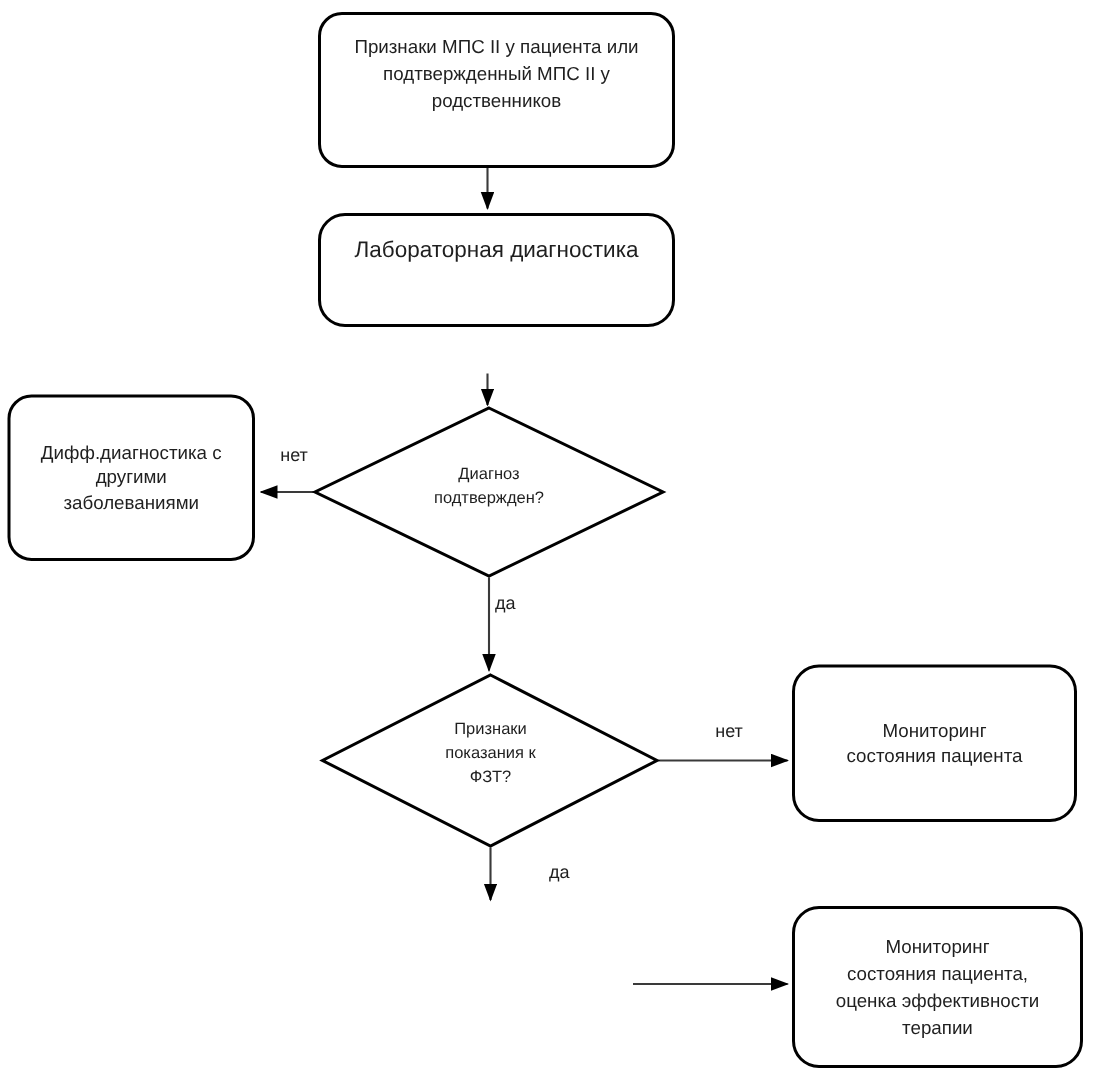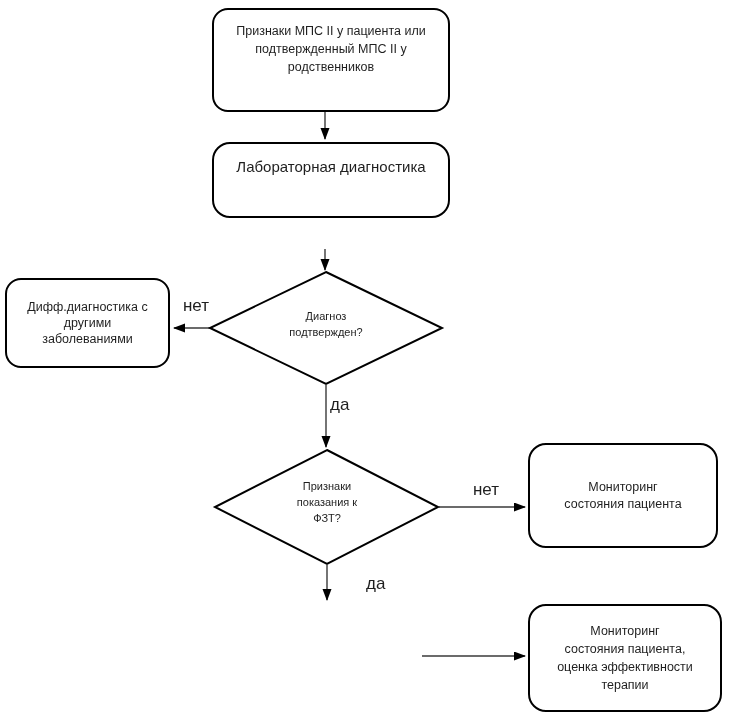--- a/index.html
+++ b/index.html
@@ -23,40 +23,40 @@
     border: 2px solid #000000;
     display: flex;
     justify-content: center;
   }
   .node .lbl { white-space: pre-line; text-align: center; }
 
   #n-signs       { left: 212px; top: 8px;   width: 238px; height: 104px; border-radius: 16px;
                    font-size: 12.5px; line-height: 1.45; align-items: flex-start; padding-top: 12px; justify-content: center; }
   #n-lab         { left: 212px; top: 142px; width: 238px; height: 76px; border-radius: 18px;
                    font-size: 15px;   align-items: flex-start; padding-top: 14px; }
-  #n-diff        { left: 5px;   top: 278px; width: 165px; height: 90px; border-radius: 16px;
+  #n-diff        { left: 5px;   top: 263px; width: 165px; height: 111px; border-radius: 16px;
                    font-size: 12.5px; line-height: 1.3;  align-items: center; }
   #n-monitoring  { left: 528px; top: 443px; width: 190px; height: 105px; border-radius: 18px;
                    font-size: 12.5px; line-height: 1.35; align-items: center; }
   #n-fzt         { left: 225px; top: 603px; width: 196px; height: 107px; border-radius: 20px;
                    font-size: 15px;   align-items: center; }
   #n-monitoring2 { left: 528px; top: 604px; width: 194px; height: 108px; border-radius: 18px;
                    font-size: 12.5px; line-height: 1.45; align-items: center; }
 
   .diamond-label {
     position: absolute;
     text-align: center;
     white-space: pre-line;
     font-size: 11px;
     line-height: 1.45;
   }
   #dl-1 { left: 246px; top: 309px; width: 160px; }
   #dl-2 { left: 247px; top: 479px; width: 160px; }
 
-  .edge-label { position: absolute; font-size: 17px; }
+  .edge-label { position: absolute; font-size: 12px; }
   #el-no1  { left: 174px; top: 296px; width: 44px; text-align: center; }
   #el-yes1 { left: 330px; top: 395px; }
   #el-no2  { left: 464px; top: 480px; width: 44px; text-align: center; }
   #el-yes2 { left: 366px; top: 574px; }
 </style>
 </head>
 <body>
 
 <div class="canvas">
 

